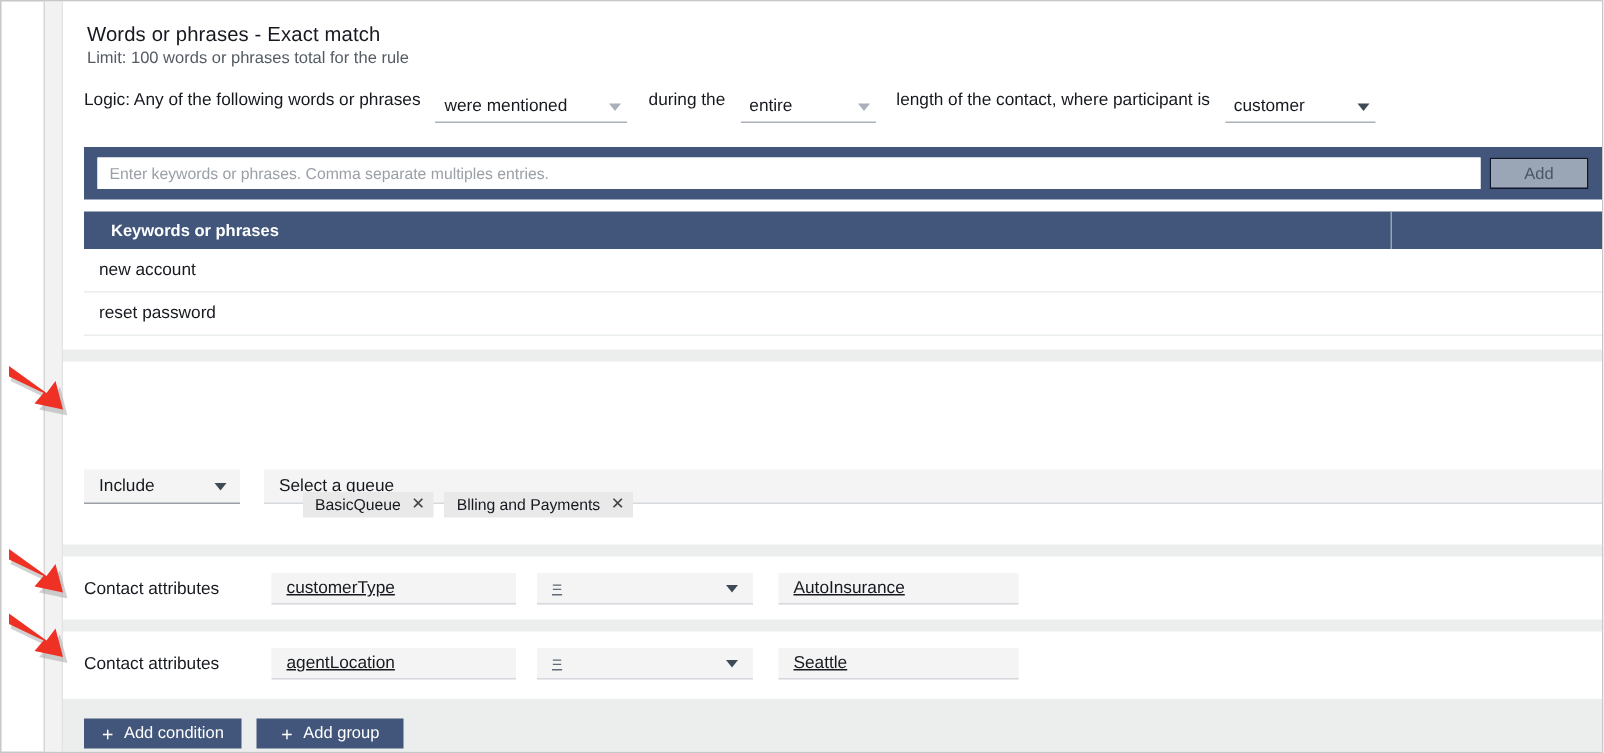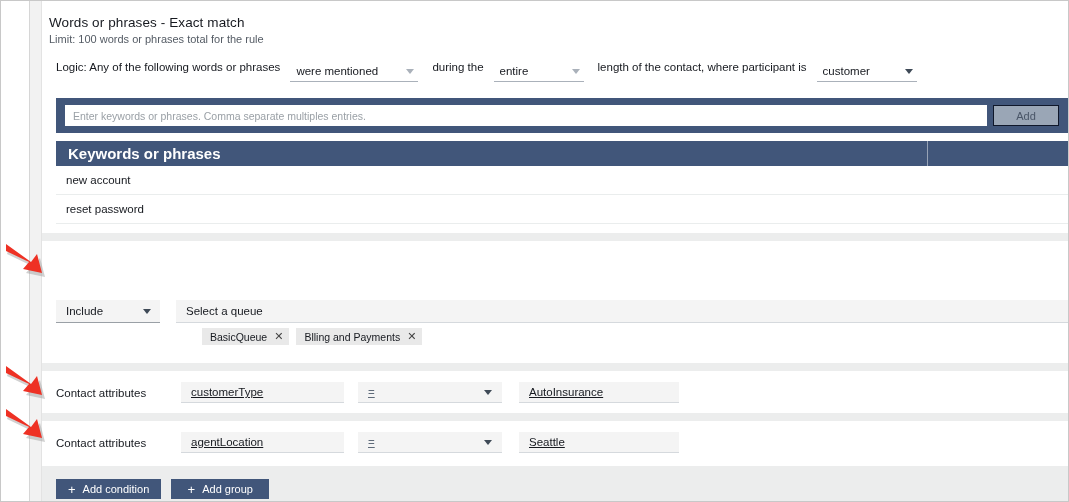--- a/index.html
+++ b/index.html
@@ -49,21 +49,21 @@
   .sec-words { top: 0; height: 232px; }
 
   .sec-title {
     font-size: 13.5px; color: #16191f; font-weight: 400;
     letter-spacing: .1px;
   }
   .sec-sub {
     font-size: 11px; color: #545b64; margin-top: 3px;
   }
 
-  .words-head { position: absolute; left: 7px; top: 14px; }
+  .words-head { position: absolute; left: 16px; top: 14px; }
 
   
   .logic-row {
     position: absolute; left: 14px; top: 60px; right: 10px;
     display: flex; gap: 0;
   }
   .logic-lbl {
     font-size: 11.5px; color: #16191f; white-space: nowrap;
     padding-bottom: 3px;
   }
@@ -119,43 +119,43 @@
   }
 
   
   .kw-thead {
     position: absolute; left: 14px; top: 140px; right: 0;
     height: 25px; background: #41567a;
     display: flex;
   }
   .kw-th {
     display: flex; align-items: center;
-    font-size: 15px; color: #ffffff; font-weight: bold;
-    padding-left: 12px;
+    font-size: 11px; color: #ffffff; font-weight: bold;
+    padding-left: 18px;
   }
   .kw-th-main { width: 872px; border-right: 1px solid #97a3b6; }
   .kw-th-aux  { flex: 1 1 auto; }
 
   .kw-tr {
     position: absolute; left: 14px; right: 0;
     height: 29px;
     display: flex; align-items: center;
     padding-left: 10px;
     font-size: 11.5px; color: #16191f;
     border-bottom: 1px solid #eaeded;
   }
   .kw-tr-0 { top: 165px; }
   .kw-tr-1 { top: 194px; }
 
   
   .sec-queues { top: 240px; height: 122px; }
   .queues-head { position: absolute; left: 14px; top: 13px; }
 
   .queue-row {
-    position: absolute; left: 14px; top: 59px; right: 0;
+    position: absolute; left: 14px; top: 72px; right: 0;
     display: flex; align-items: stretch; height: 23px;
   }
   .q-include {
     position: relative;
     width: 104px; height: 23px;
     background: #f4f4f4; border-bottom: 1px solid #9aa0a6;
     display: flex; align-items: center;
     padding-left: 10px;
     font-size: 11.5px; color: #16191f;
   }

